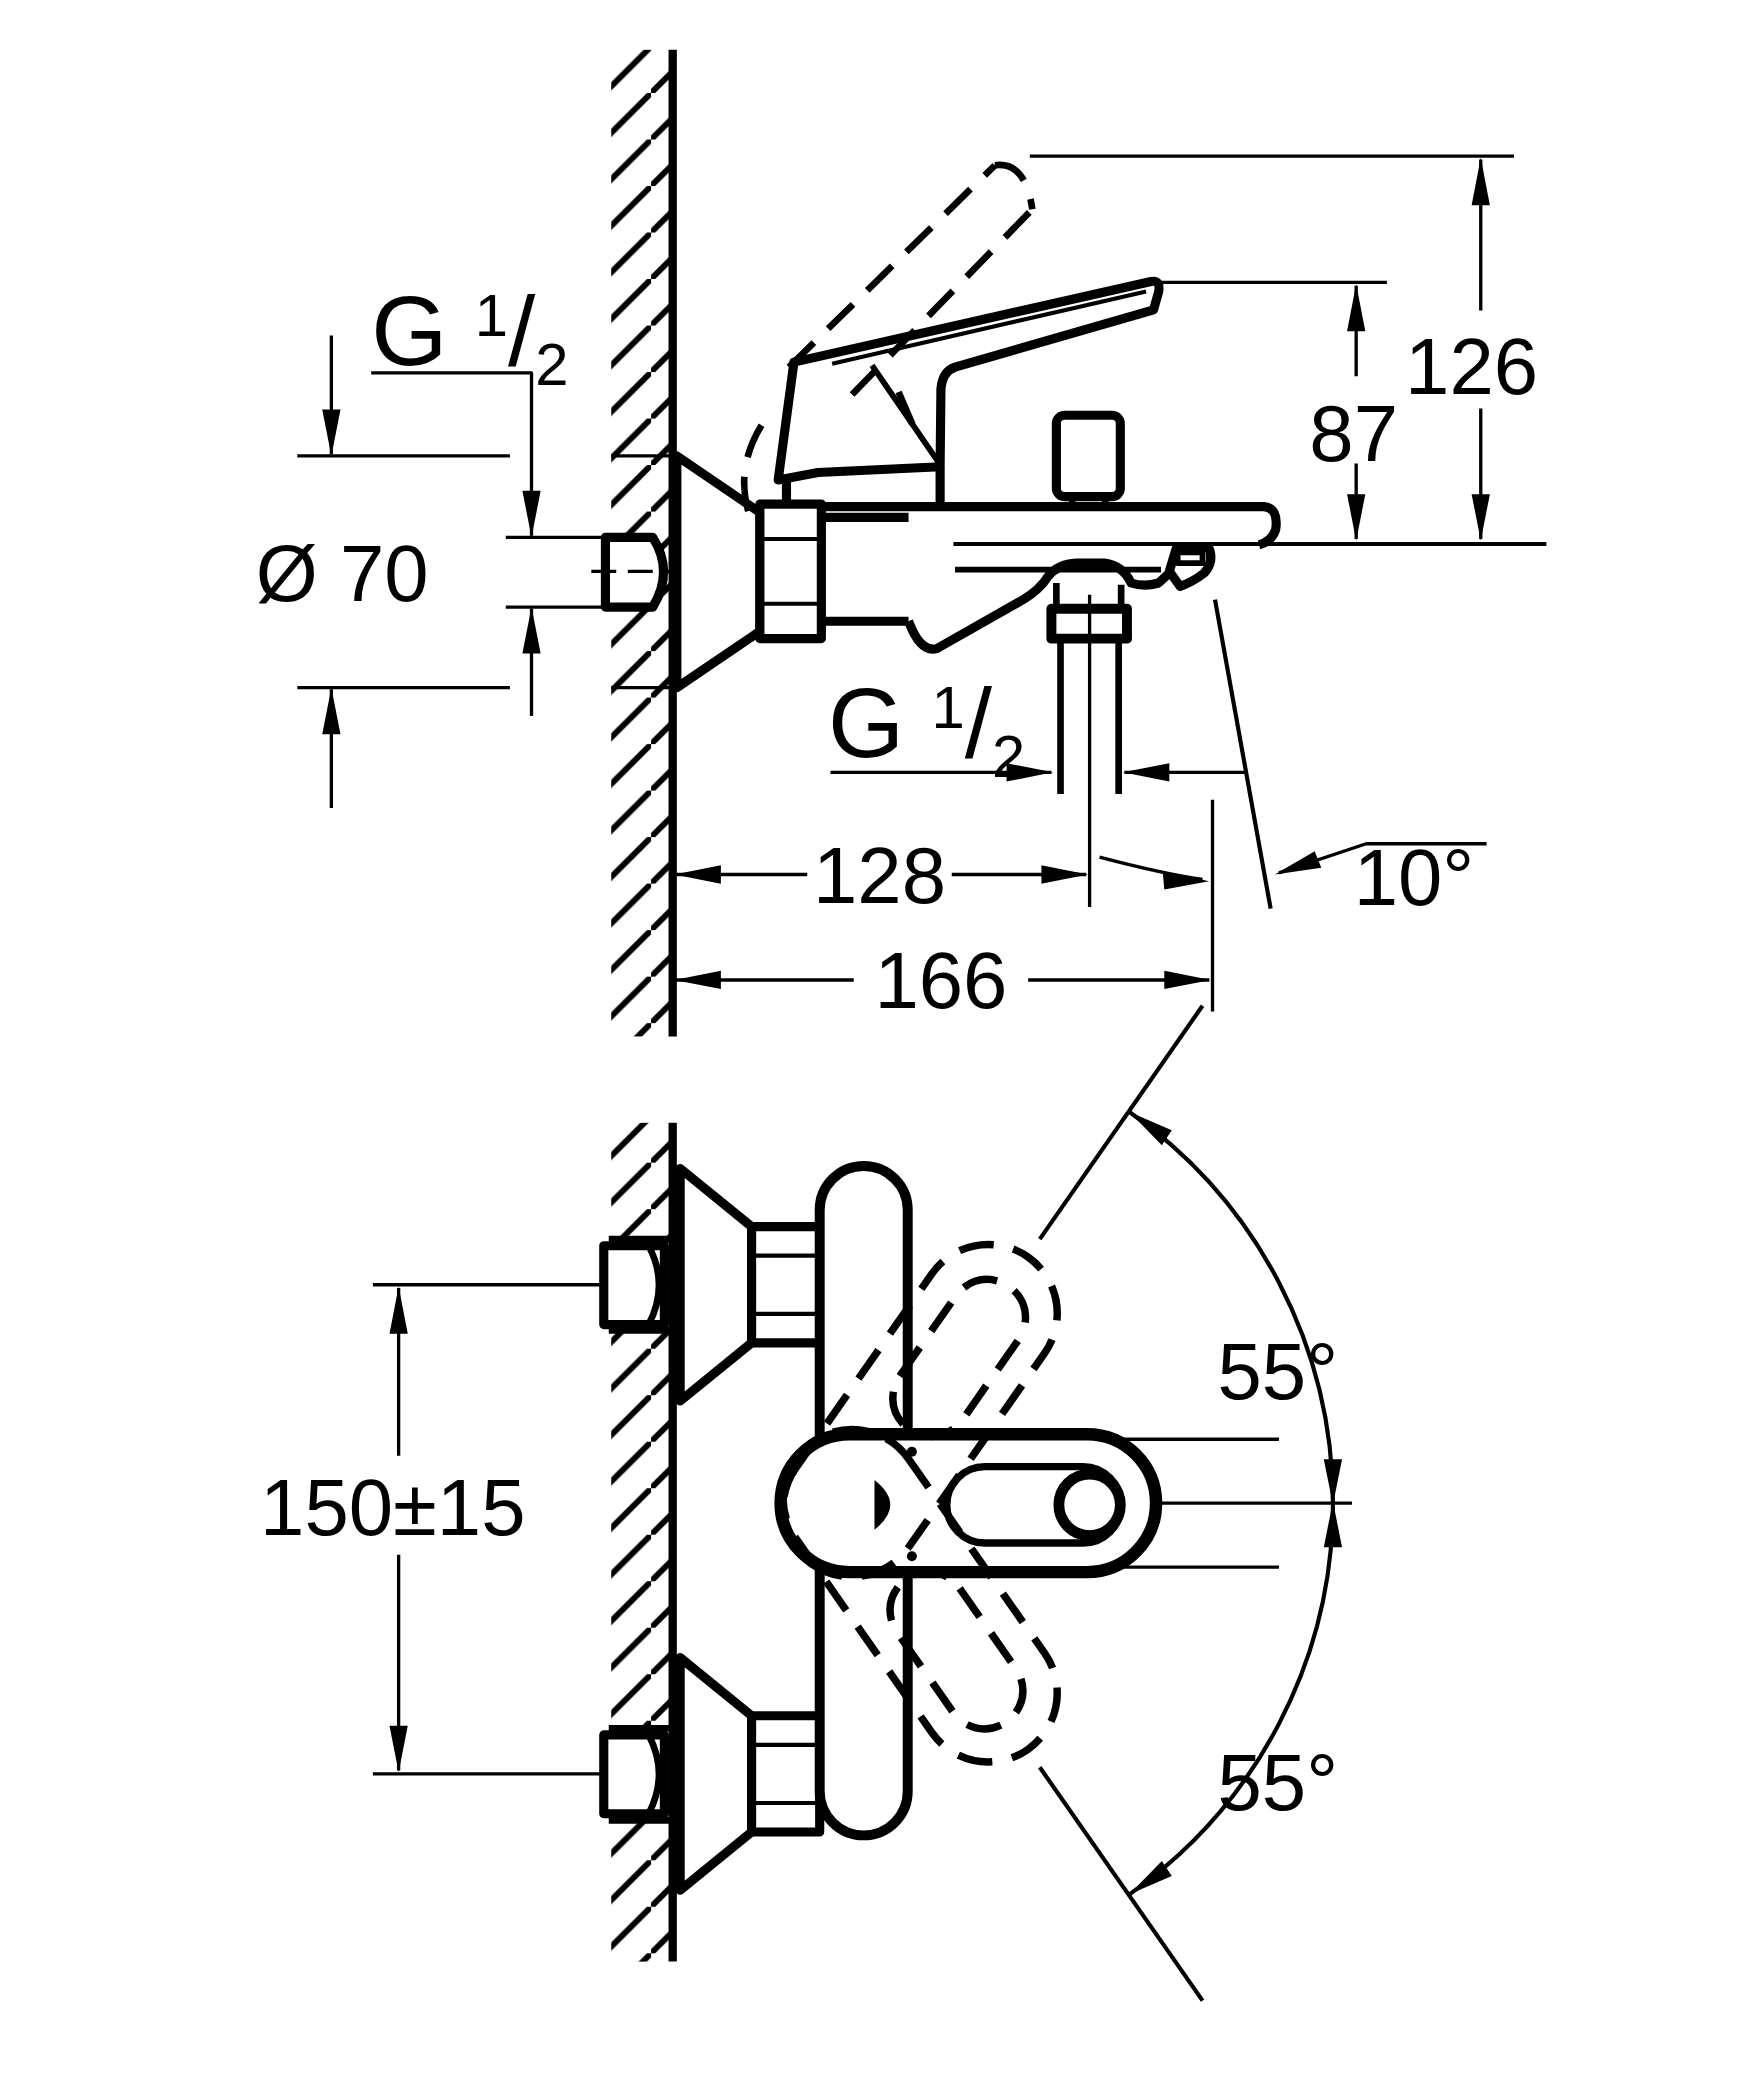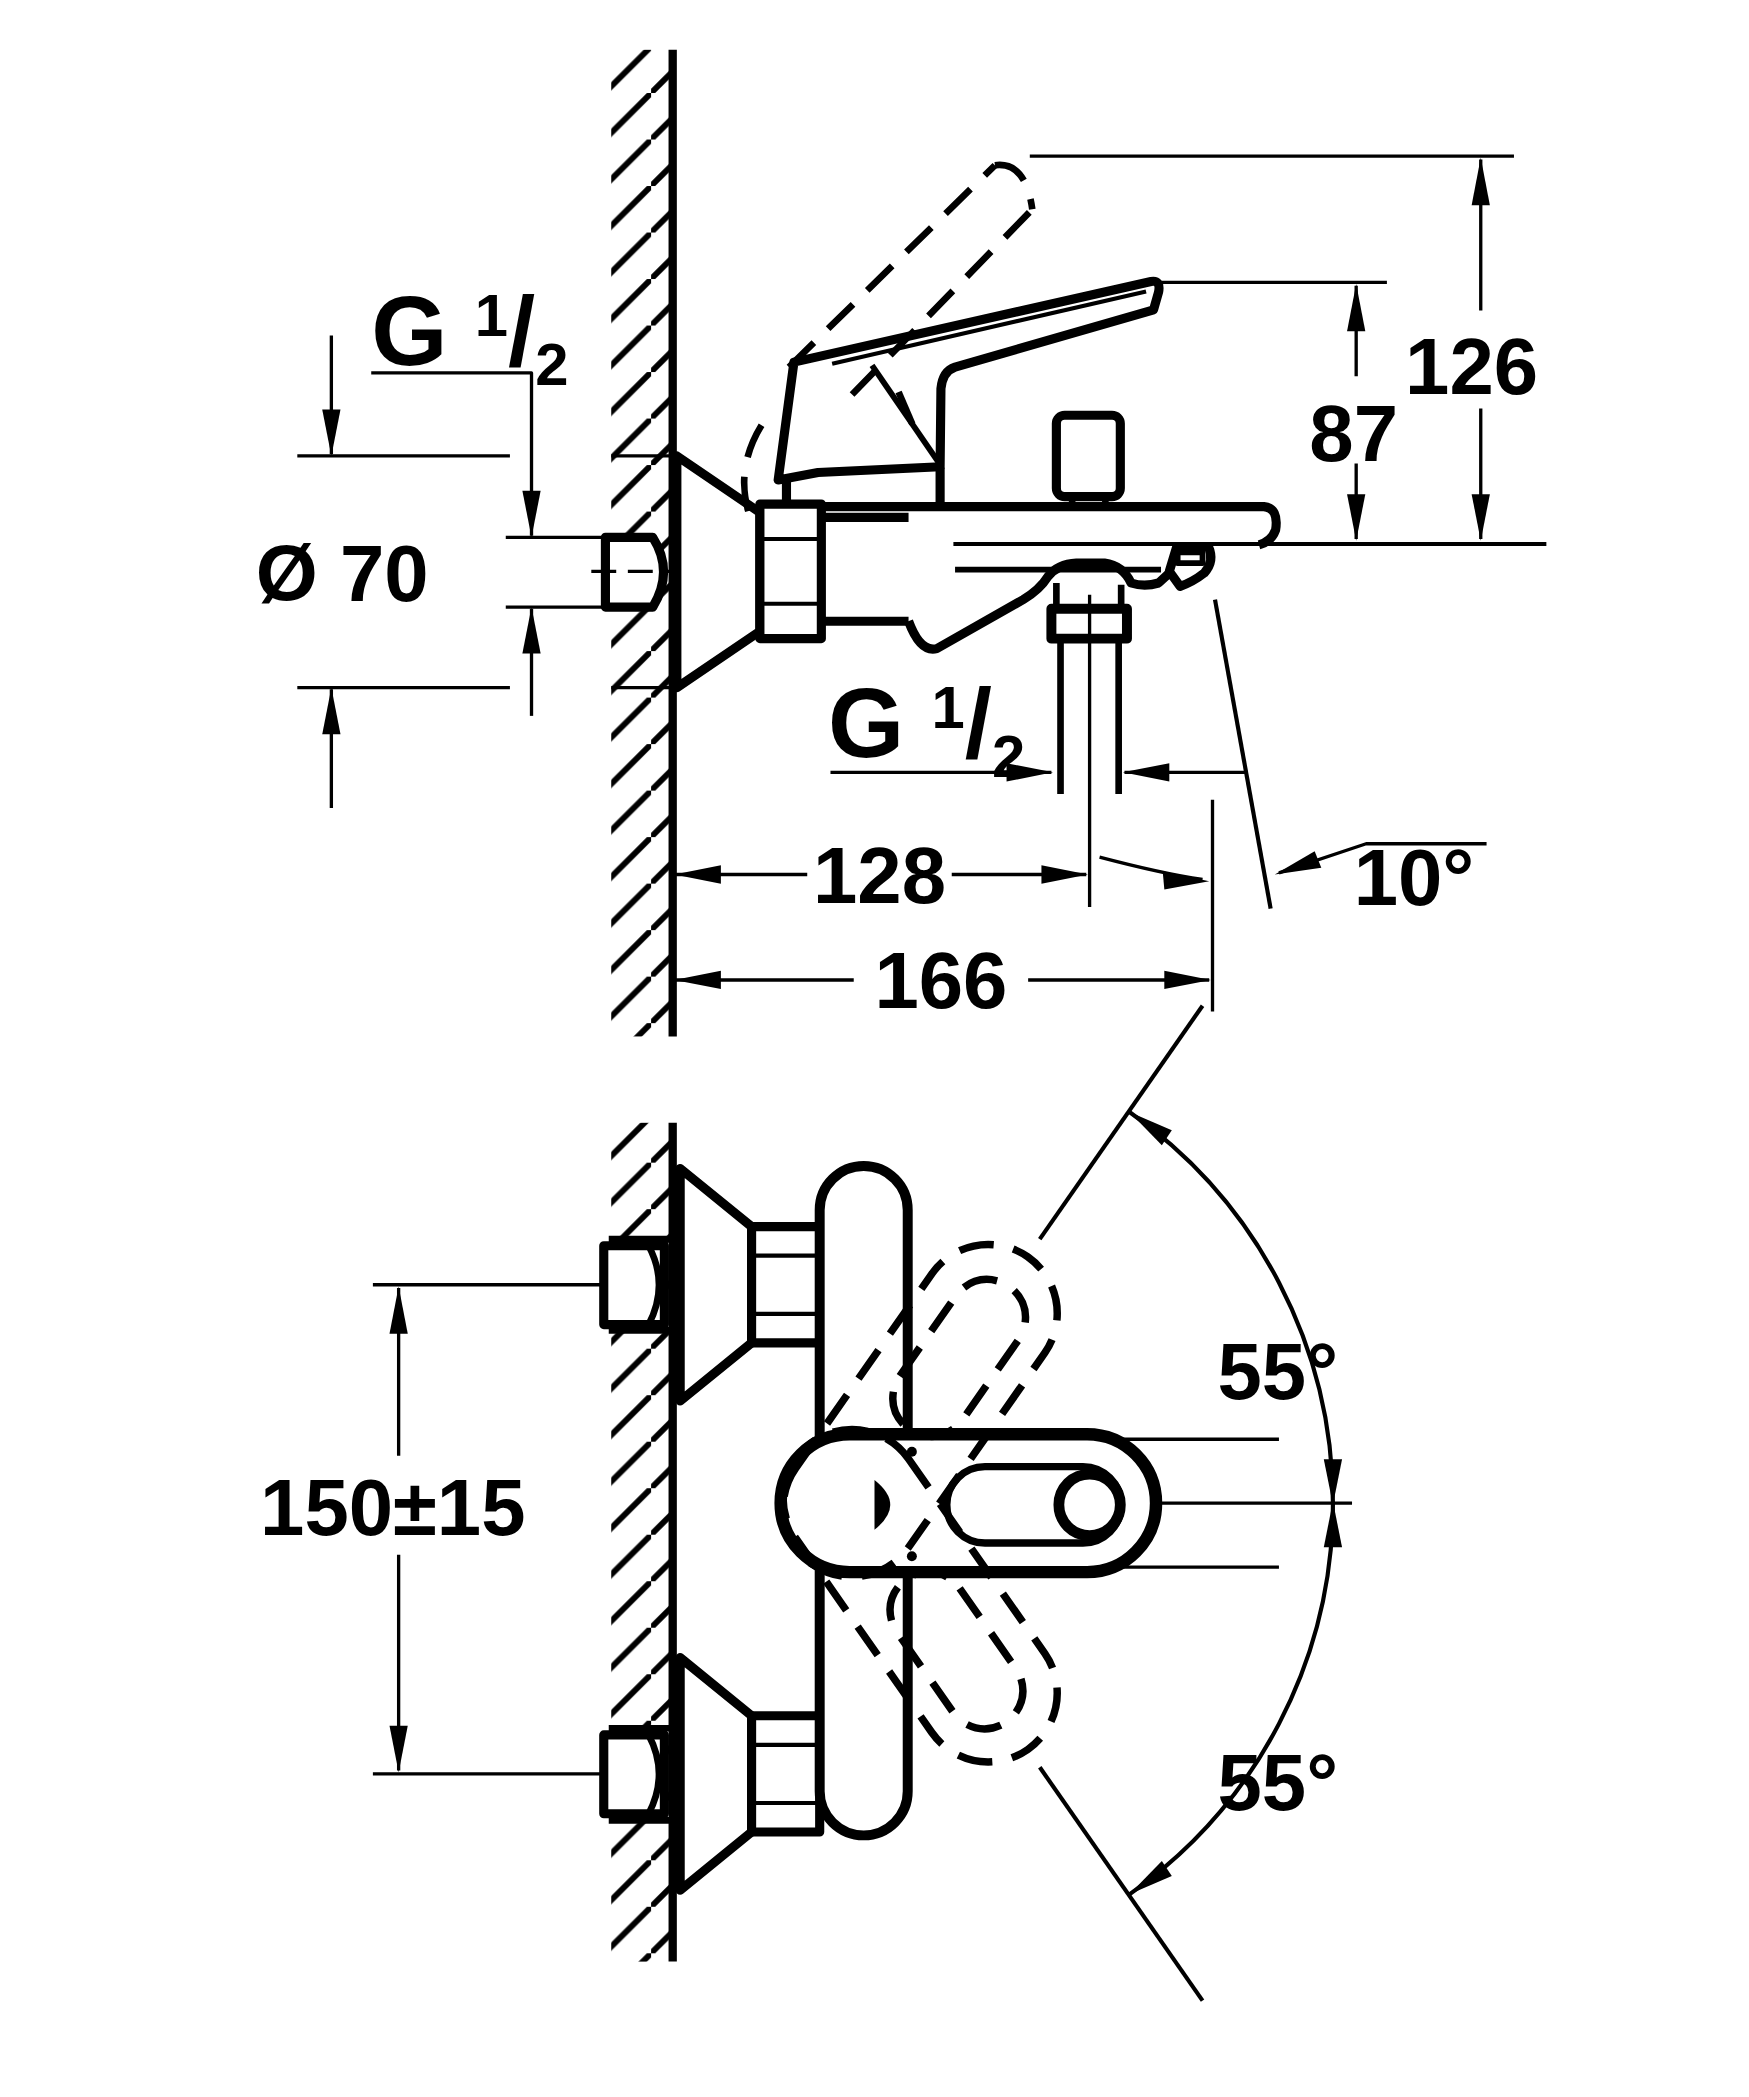--- a/index.html
+++ b/index.html
@@ -1,17 +1,17 @@
 <!DOCTYPE html>
 <html style="--ink: #000000; --bg: #ffffff;font-size:13.3px"><head>
 <meta charset="utf-8">
 <style>
   :root{ --ink:#000000; --bg:#ffffff; }
   html,body{margin:0;padding:0;background:var(--bg);}
-  .stage{width:100%;max-width:1749px;margin:0 auto;font-weight:bold;}
+  .stage{width:100%;max-width:1749px;margin:0 auto;}
   svg{display:block;width:100%;height:auto;background:var(--bg);}
   .ln{stroke:var(--ink);fill:none;stroke-linejoin:round;}
   .w12{stroke-width:12;} .w11{stroke-width:11;} .w10{stroke-width:10;}
   .w9{stroke-width:9;} .w8{stroke-width:8;} .w7{stroke-width:7;}
   .w5{stroke-width:5;} .w4{stroke-width:4;}
   .white{fill:#ffffff;}
   .arrow{fill:var(--ink);stroke:none;}
   .dash{stroke-dasharray:42 24;}
   .dashc{stroke-dasharray:30 14;}
   .dim{font-family:"Liberation Sans","DejaVu Sans",sans-serif;font-size:96px;fill:var(--ink);}

